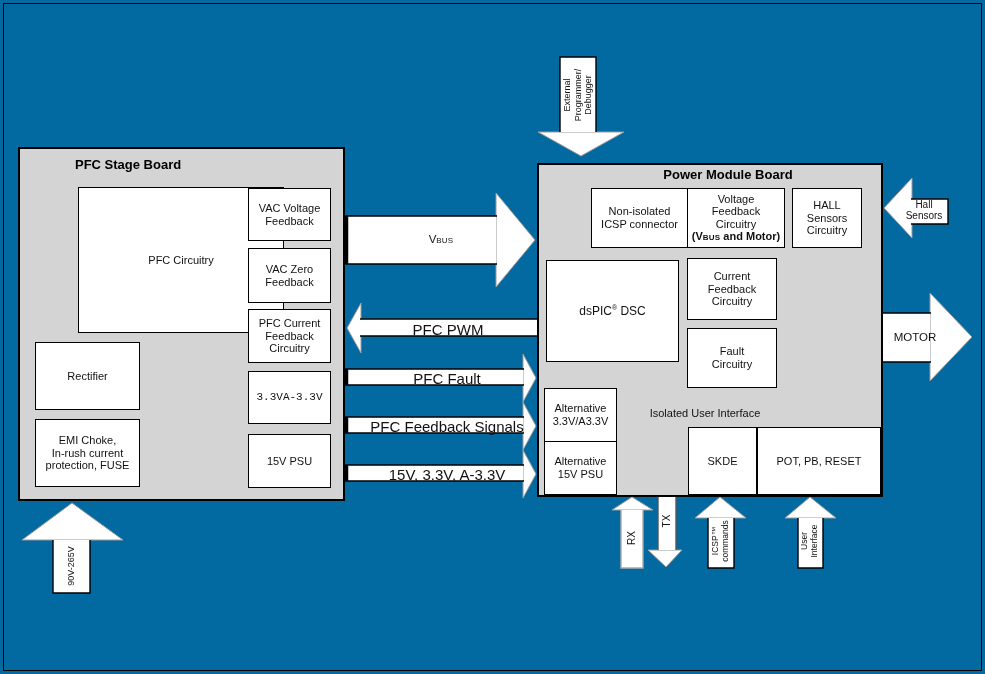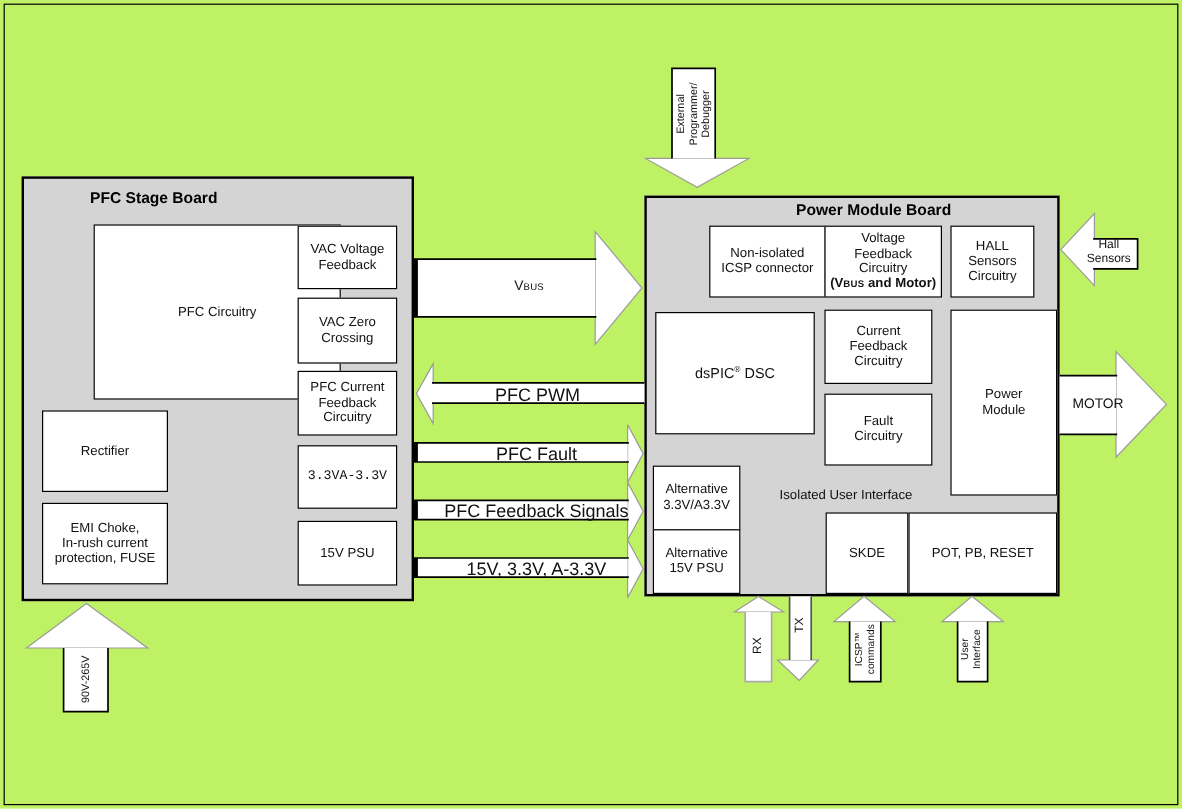--- a/index.html
+++ b/index.html
@@ -1,17 +1,17 @@
 <!DOCTYPE html>
 <html><head>
 <meta charset="utf-8">
 <style>
   html,body { margin:0; padding:0; background:#fff; }
   .canvas {
-    position:relative; width:985px; height:674px; background:#bef264;
+    position:relative; width:985px; height:674px; background:#0369a1;
     font-family:"Liberation Sans", sans-serif; color:#111; overflow:hidden;
   }
   .outer-border { position:absolute; left:3px; top:3px; right:3px; bottom:3px; border:1.5px solid #000; }
   .board { position:absolute; background:#d4d4d4; border:2px solid #000; box-sizing:border-box; }
   .board-title { position:absolute; font-weight:bold; font-size:13px; color:#000; white-space:nowrap; }
   .box {
     position:absolute; background:#fff; border:1.5px solid #000; box-sizing:border-box;
     display:flex; align-items:center; justify-content:center; text-align:center;
     font-size:11px; line-height:1.18; white-space:pre-line; color:#111;
   }
@@ -32,21 +32,21 @@
 <div class="canvas">
   <div class="outer-border"></div>
 
   <div class="board" style="left:18px; top:147px; width:327px; height:354px;"></div>
   <div class="board-title" style="left:75px; top:157px;">PFC Stage Board</div>
 
   <div class="box" style="left:35px; top:187px; width:206px; height:146px;margin-left:43px;">PFC Circuitry</div>
   <div class="box" style="left:248px; top:188px; width:83px; height:53px;">VAC Voltage
 Feedback</div>
   <div class="box" style="left:248px; top:248px; width:83px; height:55px;">VAC Zero
-Crossing</div>
+Feedback</div>
   <div class="box" style="left:248px; top:309px; width:83px; height:54px;">PFC Current
 Feedback
 Circuitry</div>
   <div class="box" style="left:35px; top:342px; width:105px; height:68px;">Rectifier</div>
   <div class="box" style="left:35px; top:419px; width:105px; height:68px;">EMI Choke,
 In-rush current
 protection, FUSE</div>
   <div class="box" style="left:248px; top:371px; width:83px; height:53px;font-family:Liberation Mono, monospace;">3.3VA-3.3V</div>
   <div class="box" style="left:248px; top:434px; width:83px; height:54px;">15V PSU</div>
 
@@ -67,22 +67,20 @@
 Sensors
 Circuitry</div>
   <div class="box" style="left:546px; top:260px; width:133px; height:102px; font-size:12px;">
     <div style="white-space:nowrap;"><span>dsPIC</span><sup>®</sup><span> DSC</span></div>
   </div>
   <div class="box" style="left:687px; top:258px; width:90px; height:62px;">Current
 Feedback
 Circuitry</div>
   <div class="box" style="left:687px; top:328px; width:90px; height:60px;">Fault
 Circuitry</div>
-  <div class="box" style="left:792px; top:258px; width:89px; height:155px;">Power
-Module</div>
   <div class="box" style="left:544px; top:388px; width:73px; height:54px;">Alternative
 3.3V/A3.3V</div>
   <div class="box" style="left:544px; top:441px; width:73px; height:54px;">Alternative
 15V PSU</div>
   <div class="box" style="left:688px; top:427px; width:69px; height:68px;">SKDE</div>
   <div class="box" style="left:757px; top:427px; width:124px; height:68px;">POT, PB, RESET</div>
   <div class="section-label" style="left:620px; top:407px; width:170px;">Isolated User Interface</div>
 
   <svg class="overlay" width="985" height="674" viewBox="0 0 985 674">
 

